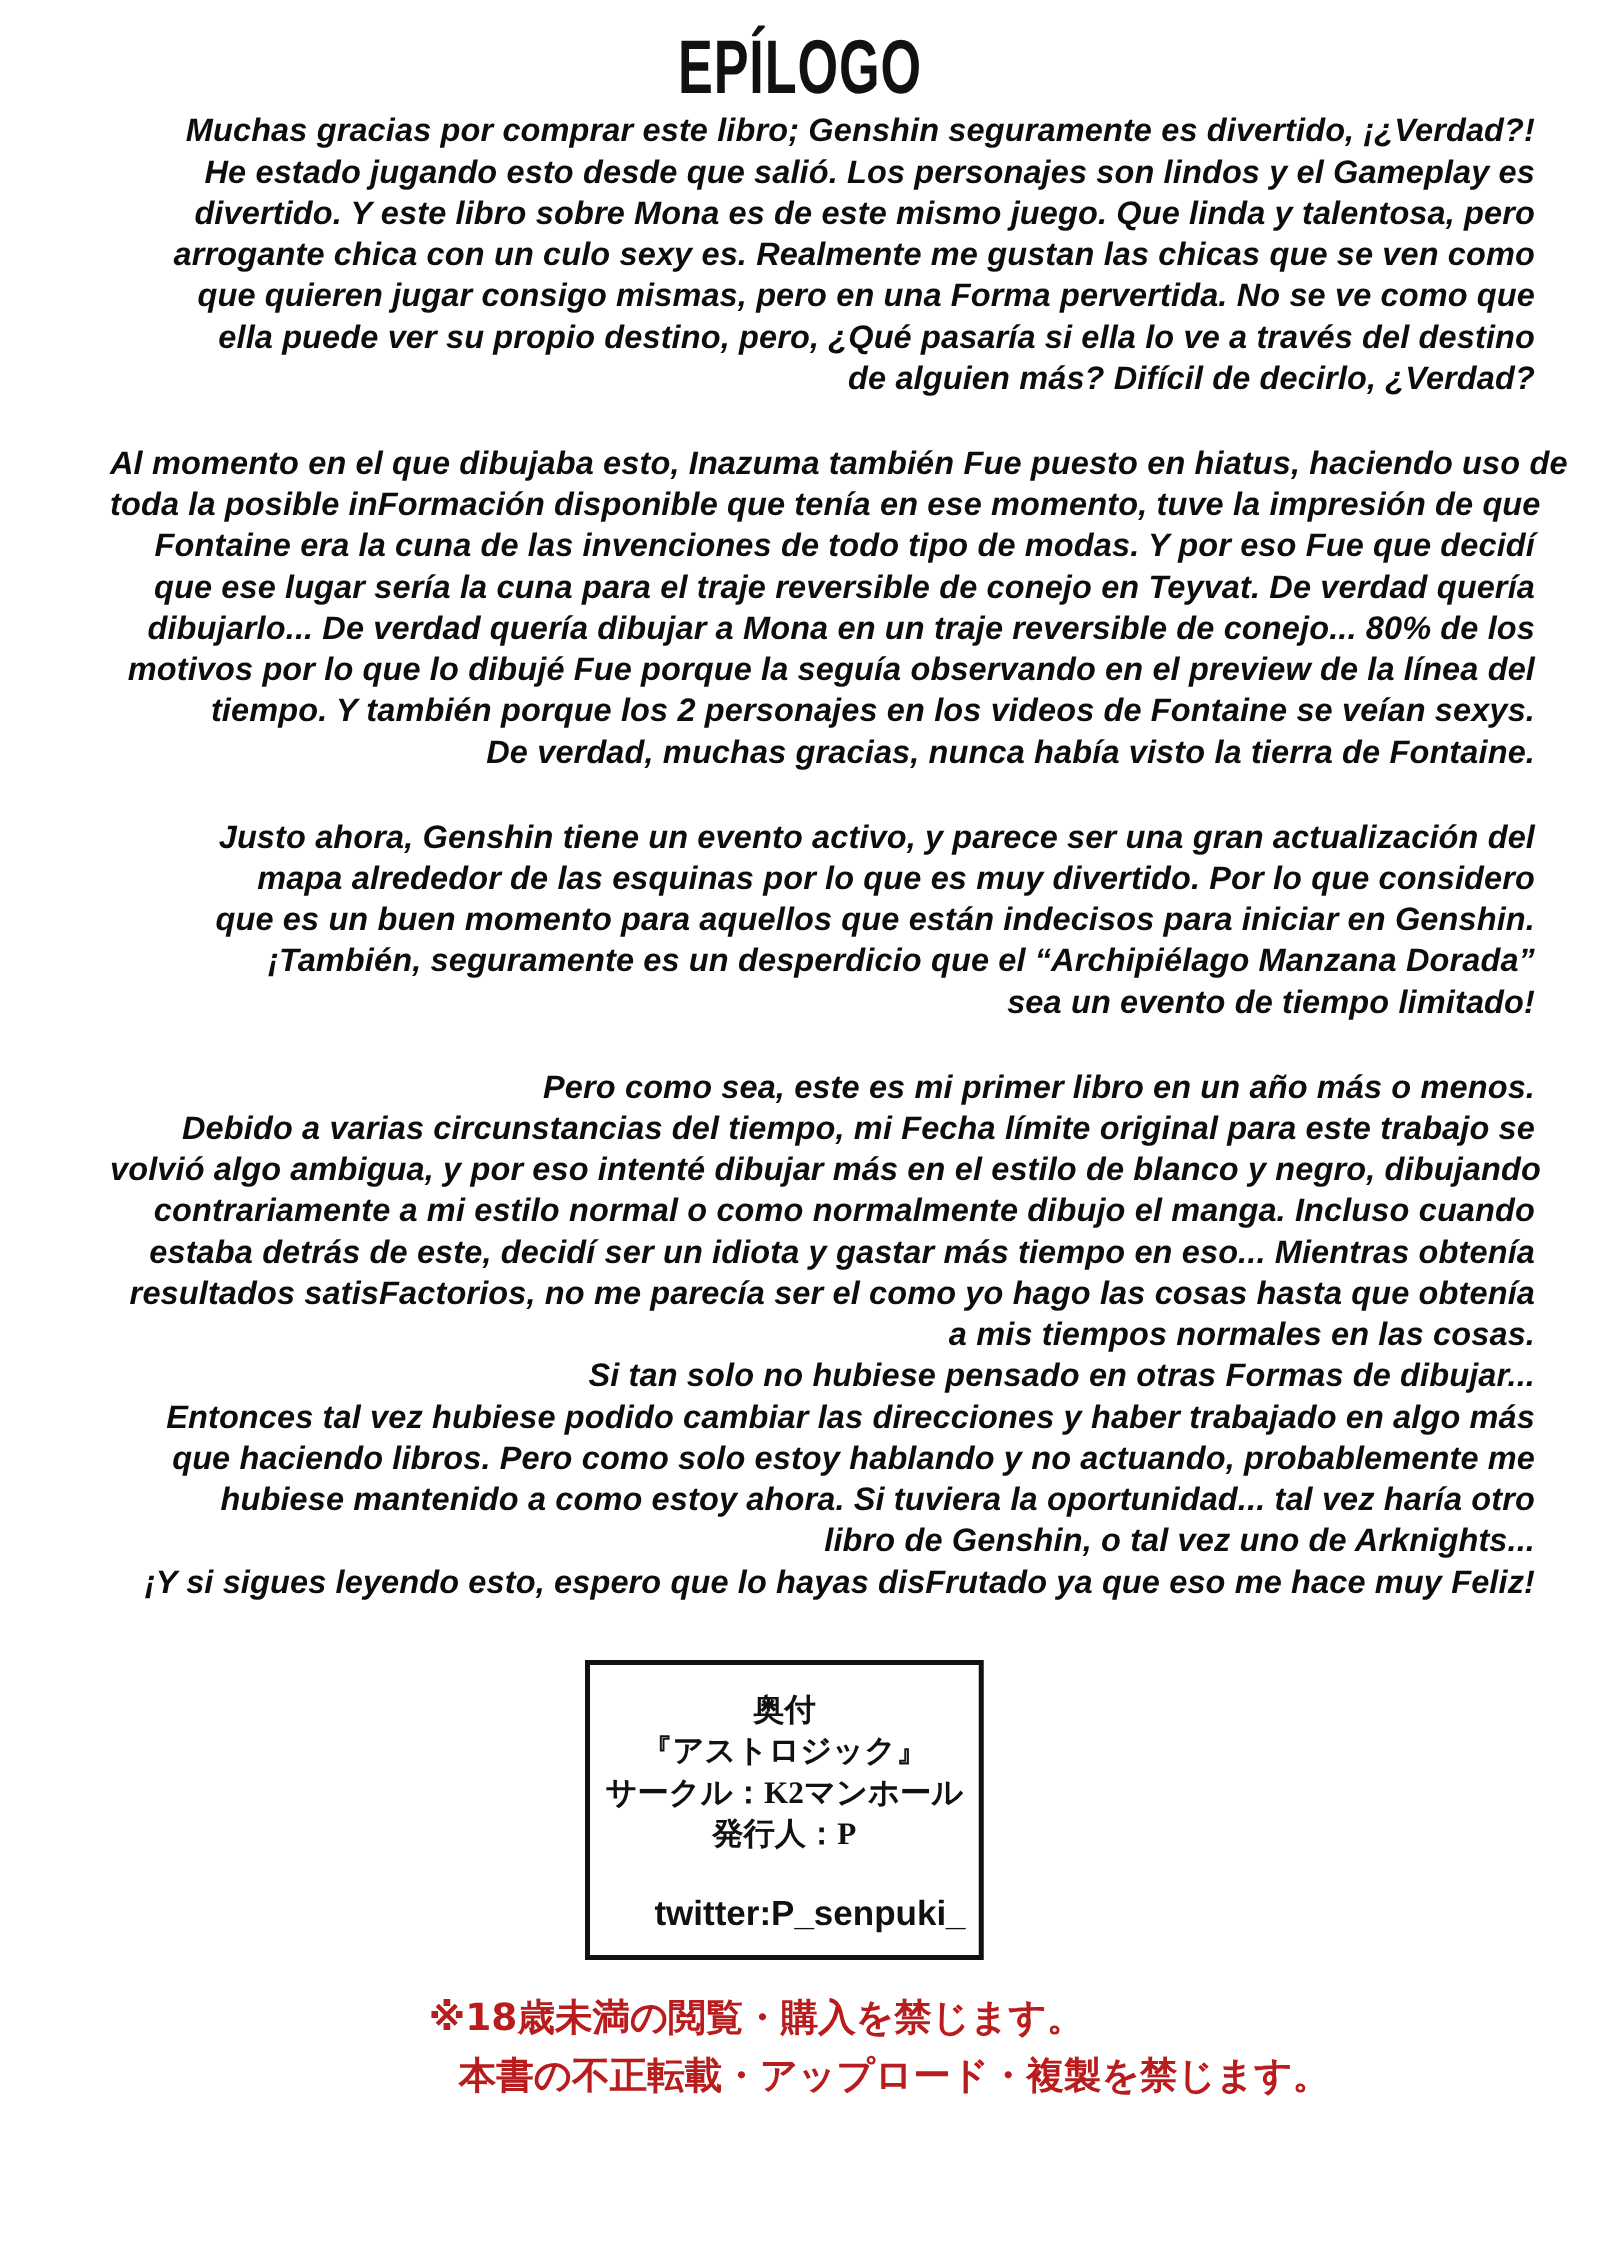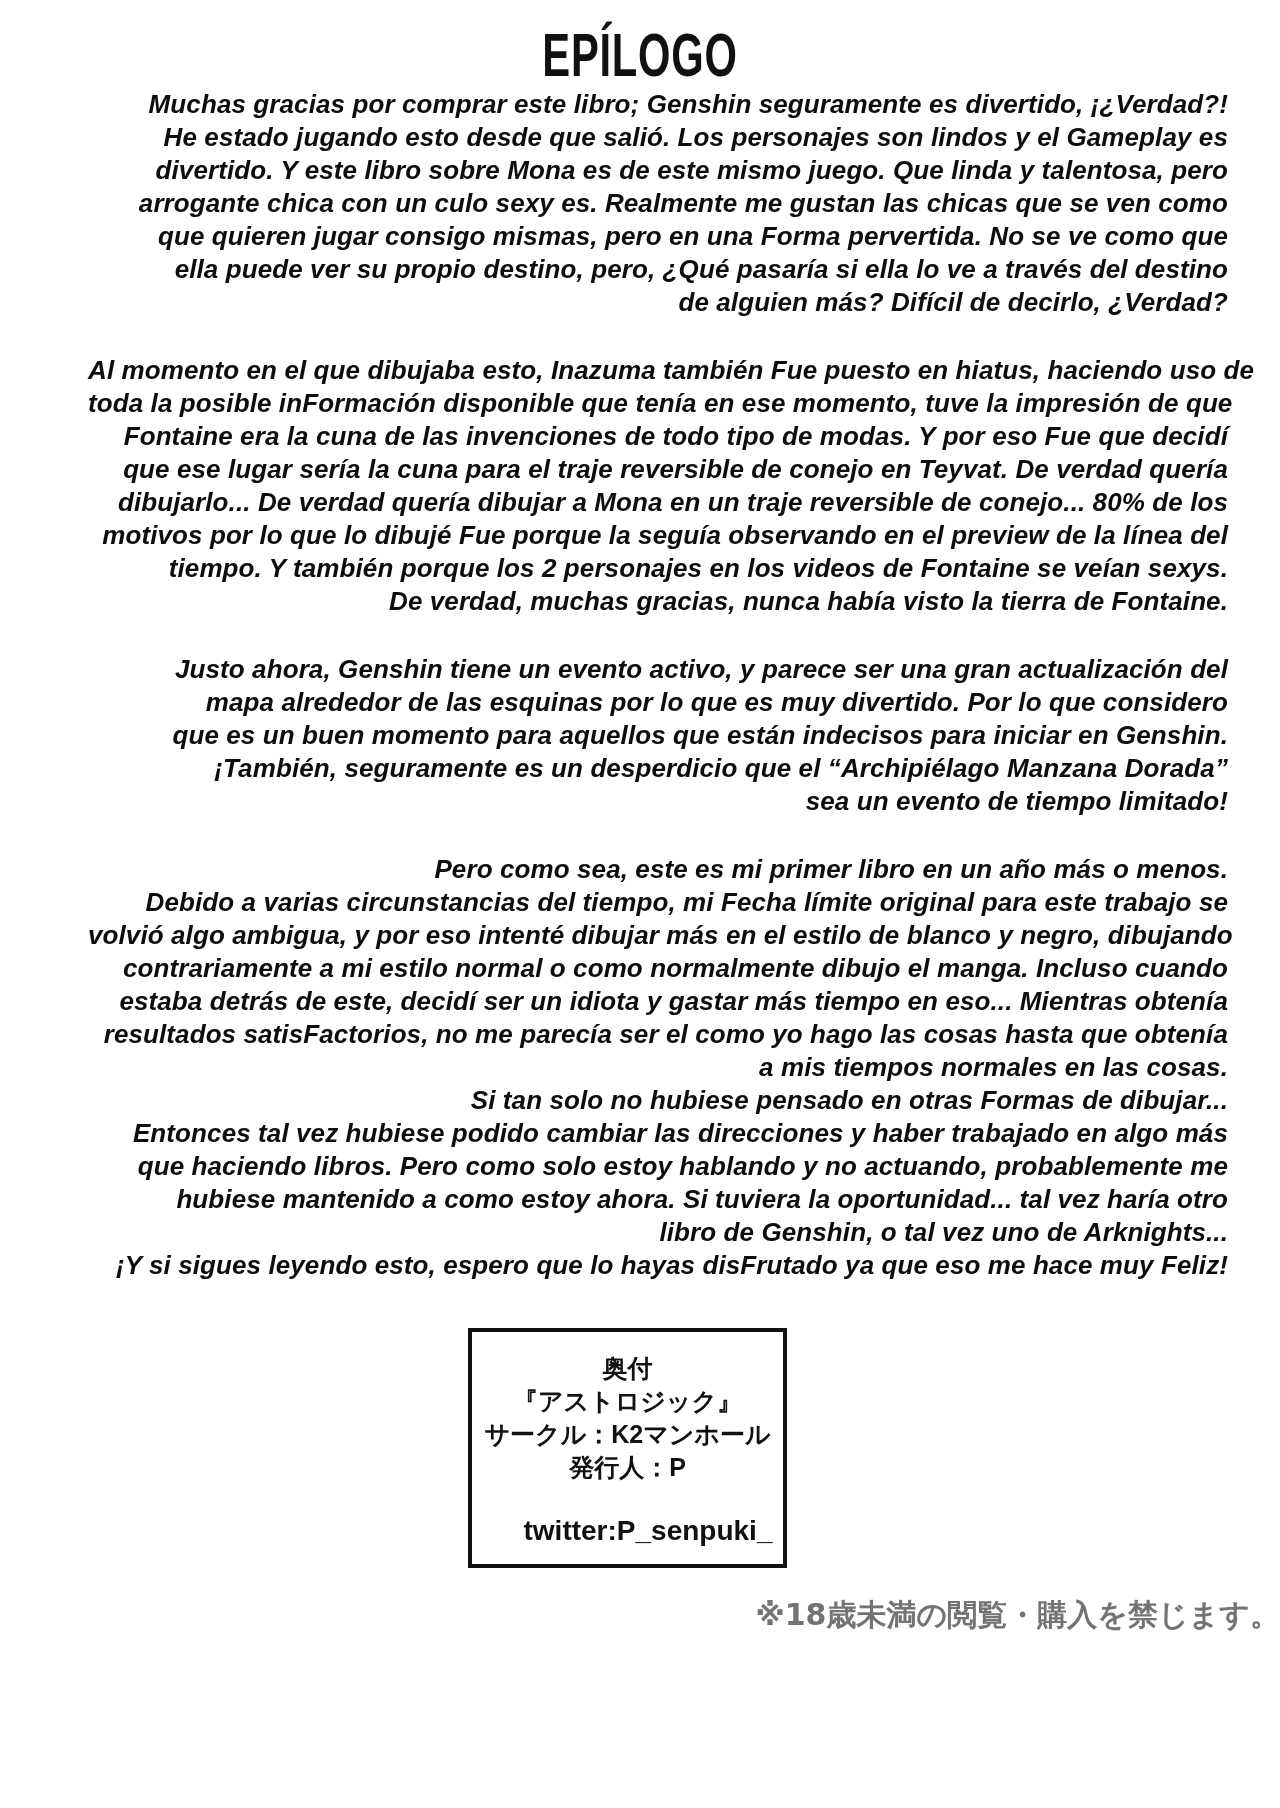--- a/index.html
+++ b/index.html
@@ -30,36 +30,36 @@
   }
   .colophon-box{
     position:absolute;left:468px;top:1328px;
     width:319px;height:240px;
     border:4px solid #111;background:#fff;
     box-sizing:border-box;
     display:flex;flex-direction:column;align-items:center;
     padding-top:20px;
   }
   .colophon-box .jp-line{
-    font-family:Liberation Sans, sans-serif;
+    font-family:Liberation Serif, serif;
     font-size:25px;line-height:33px;font-weight:bold;
     white-space:nowrap;text-align:center;color:#111;
   }
   .twitter-line{
     margin-top:31px;
     font-family:"Liberation Sans",sans-serif;
     font-weight:bold;font-size:28px;color:#111;
     white-space:nowrap;
     margin-left:41px;
   }
   .footer-notes{position:absolute;left:0;top:1592px;width:1280px;}
   .footer-notes .fline{
     font-family:"DejaVu Sans",sans-serif;
     font-weight:bold;font-size:30px;line-height:46px;
-    white-space:nowrap;color:#737373;text-align:right;
+    white-space:nowrap;color:#b91c1c;
   }
   .footer-notes .fline:nth-child(1){margin-left:343px;}
   .footer-notes .fline:nth-child(2){margin-left:367px;}
 </style>
 </head>
 <body>
 
 <div class="page-title">EPÍLOGO</div>
 
 <div class="text-block">
@@ -111,13 +111,14 @@
       <div class="jp-line">奥付</div>
       <div class="jp-line">『アストロジック』</div>
       <div class="jp-line">サークル：K2マンホール</div>
       <div class="jp-line">発行人：P</div>
     </div>
   <div class="twitter-line">twitter:P_senpuki_</div>
 </div>
 
 <div class="footer-notes">
     <div class="fline">※18歳未満の閲覧・購入を禁じます。</div>
+    <div class="fline">本書の不正転載・アップロード・複製を禁じます。</div>
   </div>
 
 </body></html>

